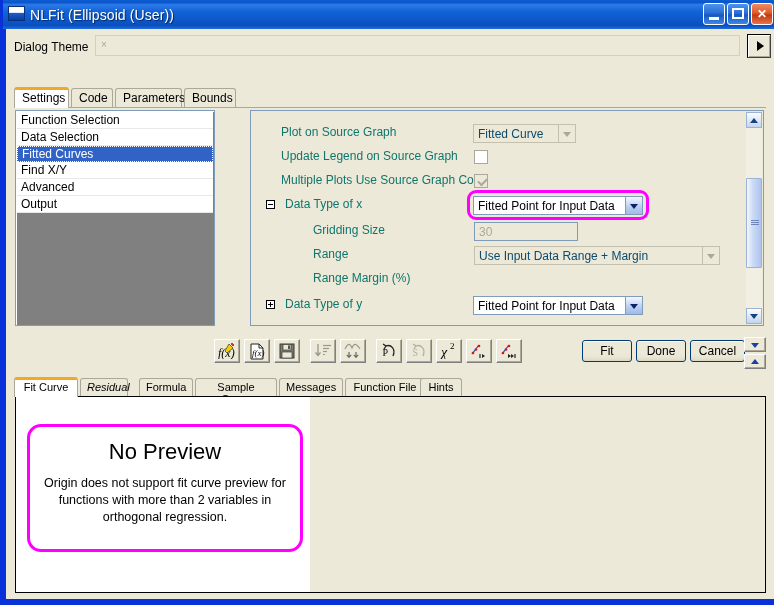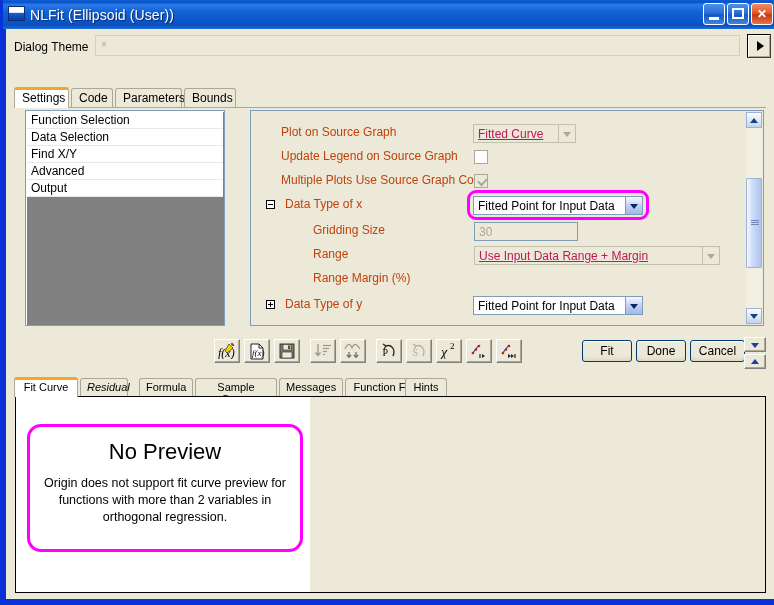--- a/index.html
+++ b/index.html
@@ -81,45 +81,45 @@
     text-align:center;
   }
   .tab.active{
     top:0px;height:21px;background:#ffffff;border-color:#aca899;
     border-top:3px solid #f5a623;padding-top:1px;z-index:3;
   }
 
   
   .settings-wrap{position:absolute;left:8px;top:78px;width:752px;height:222px;}
   .treebox{
-    position:absolute;left:11px;top:3px;width:200px;height:216px;
+    position:absolute;left:1px;top:3px;width:200px;height:216px;
     background:#808080;border:1px solid #7f9db9;box-sizing:border-box;
     box-shadow:inset 1px 1px 0 #ffffff;
     overflow:hidden;
   }
   .tree-list{position:absolute;left:1px;top:1px;right:1px;background:#fff;}
   .tree-item{
     height:16px;line-height:16px;font-size:12px;color:#000;padding-left:4px;
     border-bottom:1px solid #e8e8e8;background:#fff;
   }
   .tree-item.sel{background:#3162c5;color:#fff;border:1px dotted #ffffff;height:14px;line-height:14px;}
   .panelbox{
     position:absolute;left:236px;top:3px;width:514px;height:216px;
     background:#ece9d8;border:1px solid #7f9db9;box-sizing:border-box;
     overflow:hidden;
   }
   .prow{position:absolute;left:0;width:492px;height:24px;}
-  .plabel{position:absolute;font-size:12px;color:#c2410c;white-space:nowrap;}
+  .plabel{position:absolute;font-size:12px;color:#0f766e;white-space:nowrap;}
   .combo{
     height:19px;box-sizing:border-box;position:relative;
     background:#ffffff;border:1px solid #7f9db9;
     font-size:12px;color:#000;padding:2px 0 0 4px;
     overflow:hidden;white-space:nowrap;
   }
-  .combo.disabled{background:#ece9d8;border-color:#c4c0b0;color:#be185d;text-decoration:underline;}
+  .combo.disabled{background:#ece9d8;border-color:#c4c0b0;color:#0c4a6e;}
   .combo .arrow{
     position:absolute;right:0;top:0;width:17px;height:17px;
     background:linear-gradient(to bottom,#f4f8ff,#b9cdf0 60%,#9fb9e8);
     border-left:1px solid #7f9db9;box-sizing:border-box;
   }
   .combo.disabled .arrow{background:#ece9d8;border-left-color:#c4c0b0;}
   .combo .arrow:after{
     content:"";position:absolute;left:4px;top:7px;
     border-top:5px solid #0a246a;border-left:4px solid transparent;border-right:4px solid transparent;
   }
@@ -256,20 +256,21 @@
         <div class="tab" style="left: 101px; width: 67px;">Parameters</div>
         <div class="tab" style="left: 170px; width: 52px;">Bounds</div>
       </div>
 
     <div class="settings-wrap">
 
       <div class="treebox">
         <div class="tree-list" id="tree-list">
             <div class="tree-item">Function Selection</div>
             <div class="tree-item">Data Selection</div>
+            <div class="tree-item sel">Fitted Curves</div>
             <div class="tree-item">Find X/Y</div>
             <div class="tree-item">Advanced</div>
             <div class="tree-item">Output</div>
           </div>
       </div>
 
       <div class="panelbox">
         <div id="prop-rows">
             <div class="prow" style="top: 12px;">
               <div class="plabel" style="left: 30px; top: 2px;">Plot on Source Graph</div>
@@ -415,21 +416,21 @@
       <div class="spin up"></div>
     </div>
 
     <div class="btabstrip" id="bottom-tabs">
         <div class="btab active" style="left: 0px; width: 64px;">Fit Curve</div>
         <div class="btab" style="left: 66px; width: 48px; font-style: italic;">Residual</div>
         <div class="btab" style="left: 125px; width: 54px;">Formula</div>
         <div class="btab" style="left: 181px; width: 82px;">Sample Curve</div>
         <div class="btab" style="left: 265px; width: 64px;">Messages</div>
         <div class="btab" style="left: 331px; width: 80px;">Function File</div>
-        <div class="btab" style="left: 391px; width: 42px;">Hints</div>
+        <div class="btab" style="left: 406px; width: 42px;">Hints</div>
       </div>
 
     <div class="preview">
       <div class="white">
         <div class="nopreview">
           <div class="np-title">No Preview</div>
           <div class="np-body">Origin does not support fit curve preview for functions with more than 2 variables in orthogonal regression.</div>
         </div>
       </div>
     </div>

